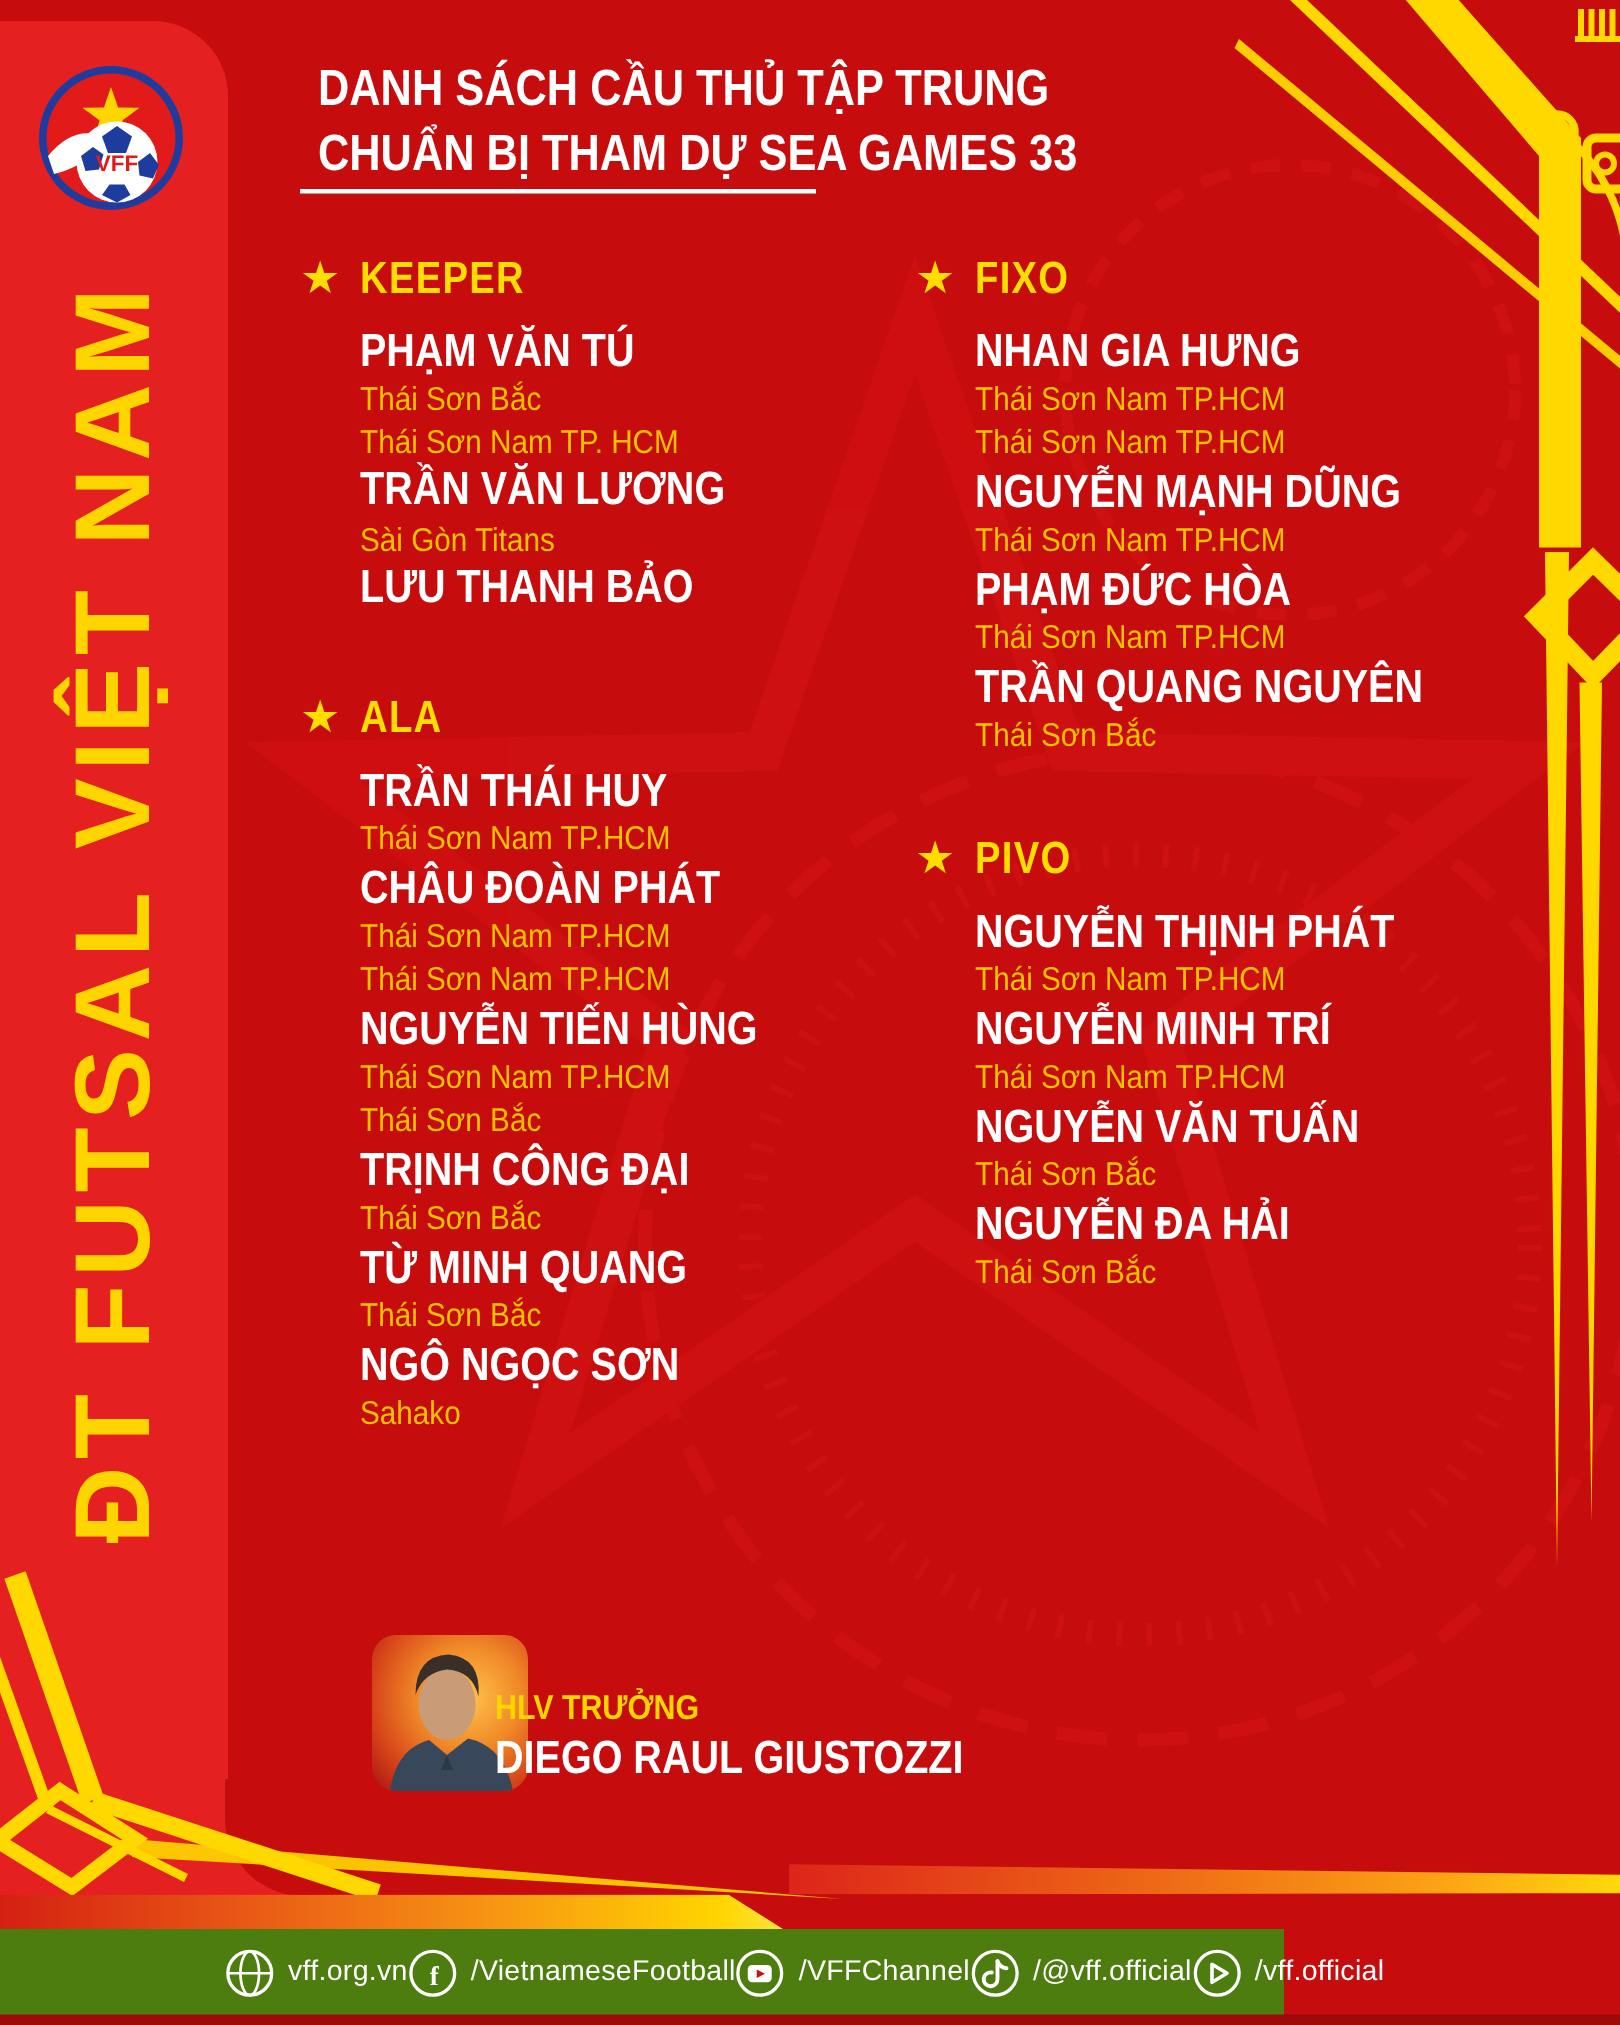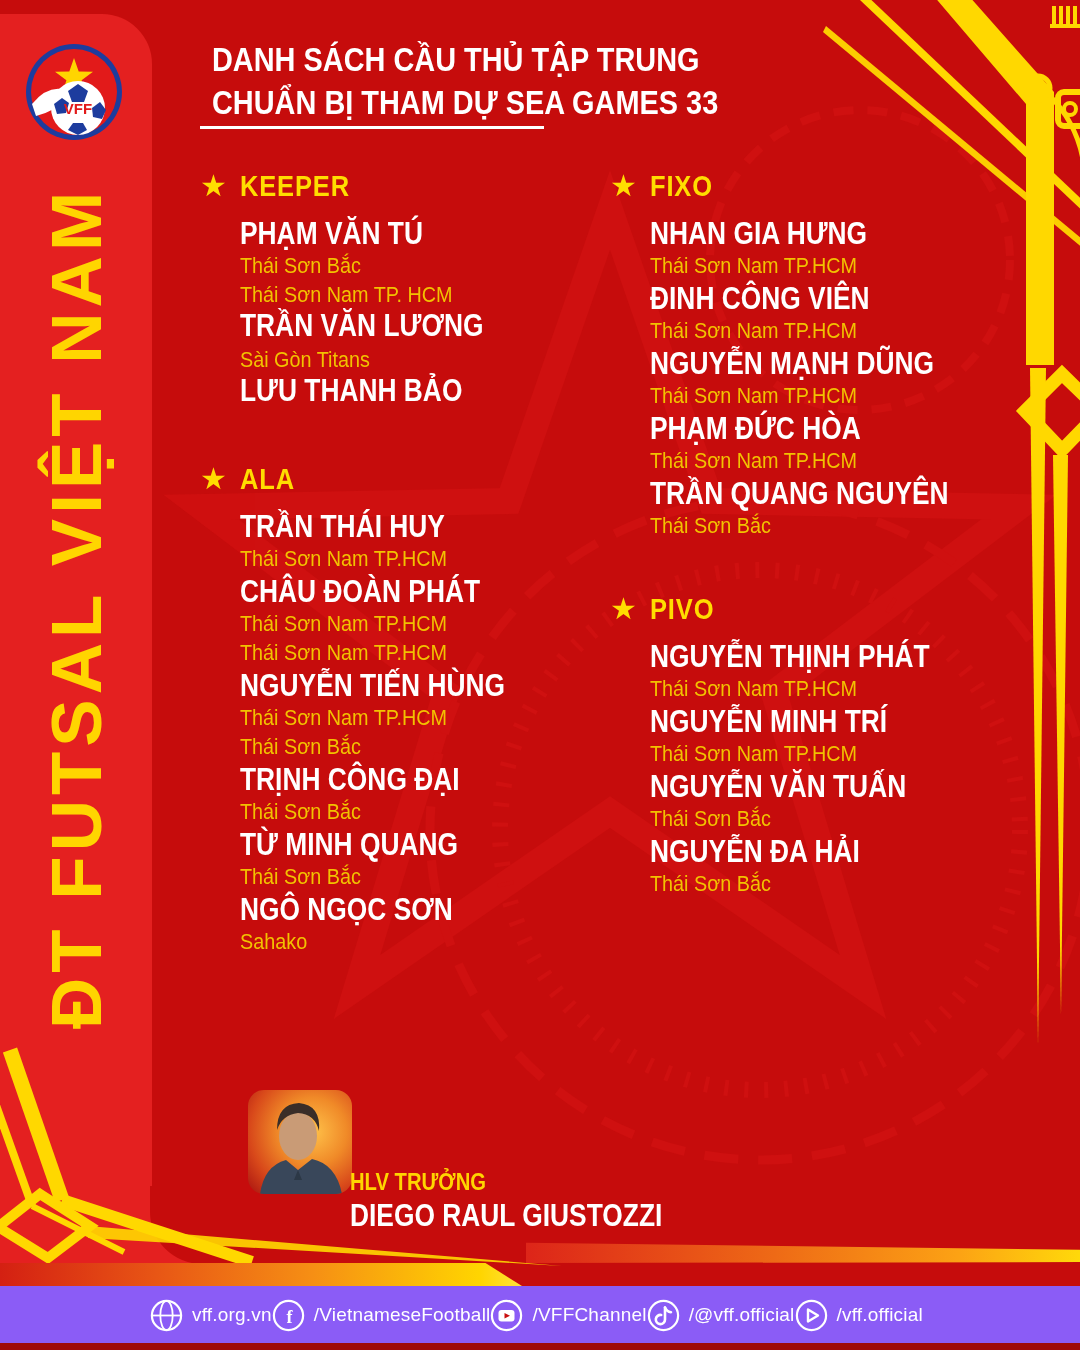--- a/index.html
+++ b/index.html
@@ -26,21 +26,21 @@
     background:linear-gradient(90deg,#D42012 0%,#E85615 30%,#F68F14 60%,#FFD500 92%,#FFE33A 100%);
     clip-path:polygon(0 0,93% 0,100% 100%,0 100%);
   }
   .band-right{
     left:526px;top:1241px;width:554px;height:22px;z-index:3;
     background:linear-gradient(90deg,#DD2519 0%,#EE6A16 45%,#FCA214 78%,#FFD90A 100%);
     clip-path:polygon(0 8%,100% 40%,100% 96%,0 100%);
   }
   
   .footer{
-    left:0;top:1286px;width:1080px;height:64px;background:#8b5cf6;z-index:3;
+    left:0;top:1286px;width:856px;height:64px;background:#4d7c0f;z-index:3;
     display:flex;align-items:center;justify-content:space-between;
     padding:0 158px 6px 150px;box-sizing:border-box;
   }
   .footer-edge{left:0;top:1343px;width:1080px;height:7px;background:#9E0A0A;z-index:4;}
   .flink{display:flex;align-items:center;gap:9px;}
   .flink svg{display:block;}
   .flabel{color:#FFFFFF;font-size:19px;letter-spacing:.2px;white-space:nowrap;}
   
   .logo{left:24px;top:42px;width:100px;height:100px;z-index:4;}
   
@@ -74,21 +74,21 @@
   }
   .pclub{
     color:#F2C200;font-size:22px;line-height:27px;
     display:inline-block;transform:scaleX(.9);transform-origin:left;white-space:nowrap;
   }
   
   .coach-photo{
     left:248px;top:1090px;width:104px;height:104px;border-radius:16px;overflow:hidden;z-index:4;
     background:radial-gradient(circle at 62% 40%,#FFC24A 0%,#F08A28 38%,#D8481A 70%,#A81110 100%);
   }
-  .coach-text{left:350px;top:1124px;z-index:4;margin-top:44px;}
+  .coach-text{left:330px;top:1124px;z-index:4;}
   .coach-label{color:#FFD500;font-size:23px;font-weight:700;line-height:28px;
     display:inline-block;transform:scaleX(.88);transform-origin:left;white-space:nowrap;}
   .coach-name{color:#FFFFFF;font-size:31px;font-weight:700;line-height:40px;
     display:inline-block;transform:scaleX(.85);transform-origin:left;white-space:nowrap;}
 </style>
 </head>
 <body>
 
 <div class="abs strip"></div>
 <div class="abs corner-bright"></div>
@@ -215,21 +215,20 @@
   <div class="group">
     <div class="ghead">
       <span class="star">★</span>
       <span class="glabel">FIXO</span>
     </div>
     <div class="player">
       <div><span class="pname">NHAN GIA HƯNG</span></div>
       <div><span class="pclub">Thái Sơn Nam TP.HCM</span></div>
     </div>
     <div class="player">
-      <div><span class="pname">ĐINH CÔNG VIÊN</span></div>
       <div><span class="pclub">Thái Sơn Nam TP.HCM</span></div>
     </div>
     <div class="player">
       <div><span class="pname">NGUYỄN MẠNH DŨNG</span></div>
       <div><span class="pclub">Thái Sơn Nam TP.HCM</span></div>
     </div>
     <div class="player">
       <div><span class="pname">PHẠM ĐỨC HÒA</span></div>
       <div><span class="pclub">Thái Sơn Nam TP.HCM</span></div>
     </div>

